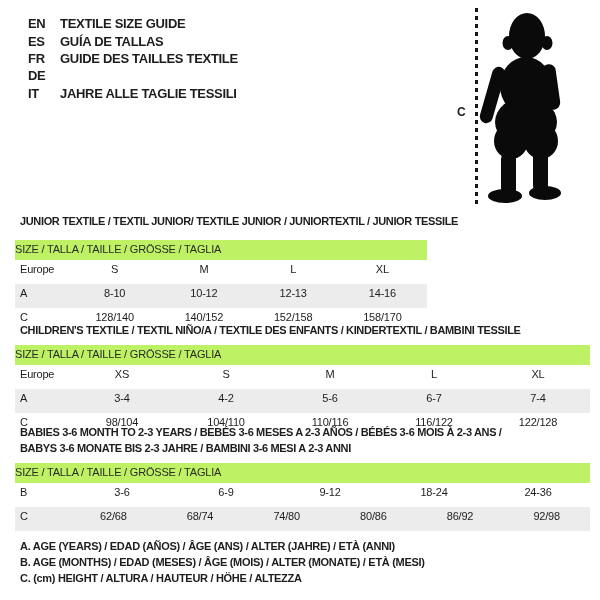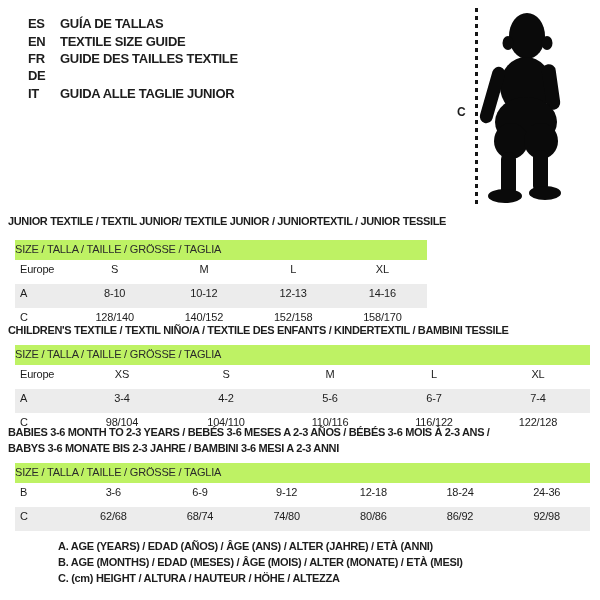--- a/index.html
+++ b/index.html
@@ -12,58 +12,58 @@
             font-weight:700;font-size:13px;letter-spacing:-0.3px;}
   .lang-code{width:32px;}
 
   
   .figure-svg{position:absolute;left:478px;top:4px;}
   .dash-line{position:absolute;left:475px;top:8px;width:3px;height:200px;
              background:repeating-linear-gradient(to bottom,#161616 0 4px,transparent 4px 8px);}
   .c-label{position:absolute;left:457px;top:105px;font-weight:700;font-size:12px;}
 
   
-  .tbl-title{position:absolute;left:8px;font-weight:700;font-size:11px;
+  .tbl-title{position:absolute;left:20px;font-weight:700;font-size:11px;
              letter-spacing:-0.35px;white-space:nowrap;}
   .tbl{position:absolute;left:15px;font-size:11px;letter-spacing:-0.2px;}
   .bar{height:20px;line-height:18px;background:#bef264;color:#2a2a2a;
        letter-spacing:-0.2px;}
   .row{display:flex;height:24px;line-height:18px;}
   .row.shade{background:#ececec;}
   .lab{width:50px;padding-left:5px;}
   .c{flex:1;text-align:center;}
 
   
   .notes{position:absolute;left:20px;top:538px;font-weight:700;font-size:11px;
-         letter-spacing:-0.3px;line-height:16px;white-space:nowrap;margin-left:38px;}
+         letter-spacing:-0.3px;line-height:16px;white-space:nowrap;}
 </style>
 </head>
 <body>
 
 <div class="page">
 
   <div class="lang">
     <div class="lang-row">
+      <span class="lang-code">EN</span>
+      <span>TEXTILE SIZE GUIDE</span>
+    </div>
+    <div class="lang-row">
       <span class="lang-code">ES</span>
       <span>GUÍA DE TALLAS</span>
-    </div>
-    <div class="lang-row">
-      <span class="lang-code">EN</span>
-      <span>TEXTILE SIZE GUIDE</span>
     </div>
     <div class="lang-row">
       <span class="lang-code">FR</span>
       <span>GUIDE DES TAILLES TEXTILE</span>
     </div>
     <div class="lang-row">
       <span class="lang-code">DE</span>
     </div>
     <div class="lang-row">
       <span class="lang-code">IT</span>
-      <span>GUIDA ALLE TAGLIE JUNIOR</span>
+      <span>JAHRE ALLE TAGLIE TESSILI</span>
     </div>
   </div>
 
   <div class="dash-line"></div>
   <div class="c-label">C</div>
 
   <svg class="figure-svg" width="100" height="202" viewBox="0 0 100 202" aria-hidden="true">
     <g fill="#0a0a0a">
       <ellipse cx="49" cy="32" rx="18" ry="23"></ellipse>
       <ellipse cx="30" cy="39" rx="5.5" ry="7"></ellipse>
@@ -138,21 +138,20 @@
 
   <div class="tbl-title" style="top:426px">BABIES 3-6 MONTH TO 2-3 YEARS / BEBÉS 3-6 MESES A 2-3 AÑOS / BÉBÉS 3-6 MOIS À 2-3 ANS /</div>
   <div class="tbl-title" style="top:442px">BABYS 3-6 MONATE BIS 2-3 JAHRE / BAMBINI 3-6 MESI A 2-3 ANNI</div>
   <div class="tbl" style="top:463px;width:575px">
     <div class="bar">SIZE / TALLA / TAILLE / GRÖSSE / TAGLIA</div>
     <div class="row">
       <div class="lab">B</div>
       <div class="c">3-6</div>
       <div class="c">6-9</div>
       <div class="c">9-12</div>
-      <div class="c">12-18</div>
       <div class="c">18-24</div>
       <div class="c">24-36</div>
     </div>
     <div class="row shade">
       <div class="lab">C</div>
       <div class="c">62/68</div>
       <div class="c">68/74</div>
       <div class="c">74/80</div>
       <div class="c">80/86</div>
       <div class="c">86/92</div>

